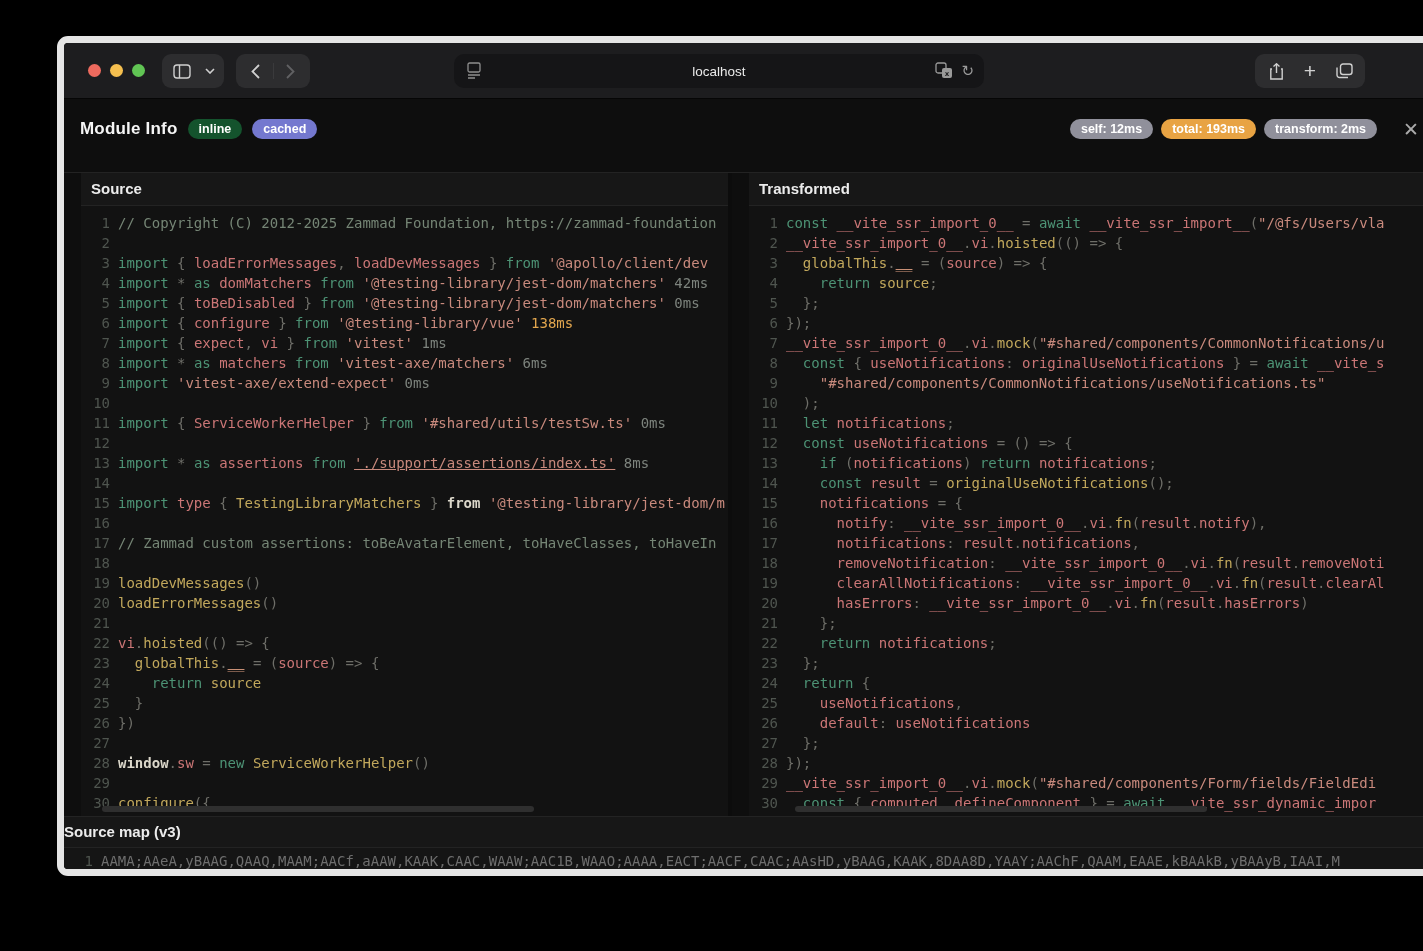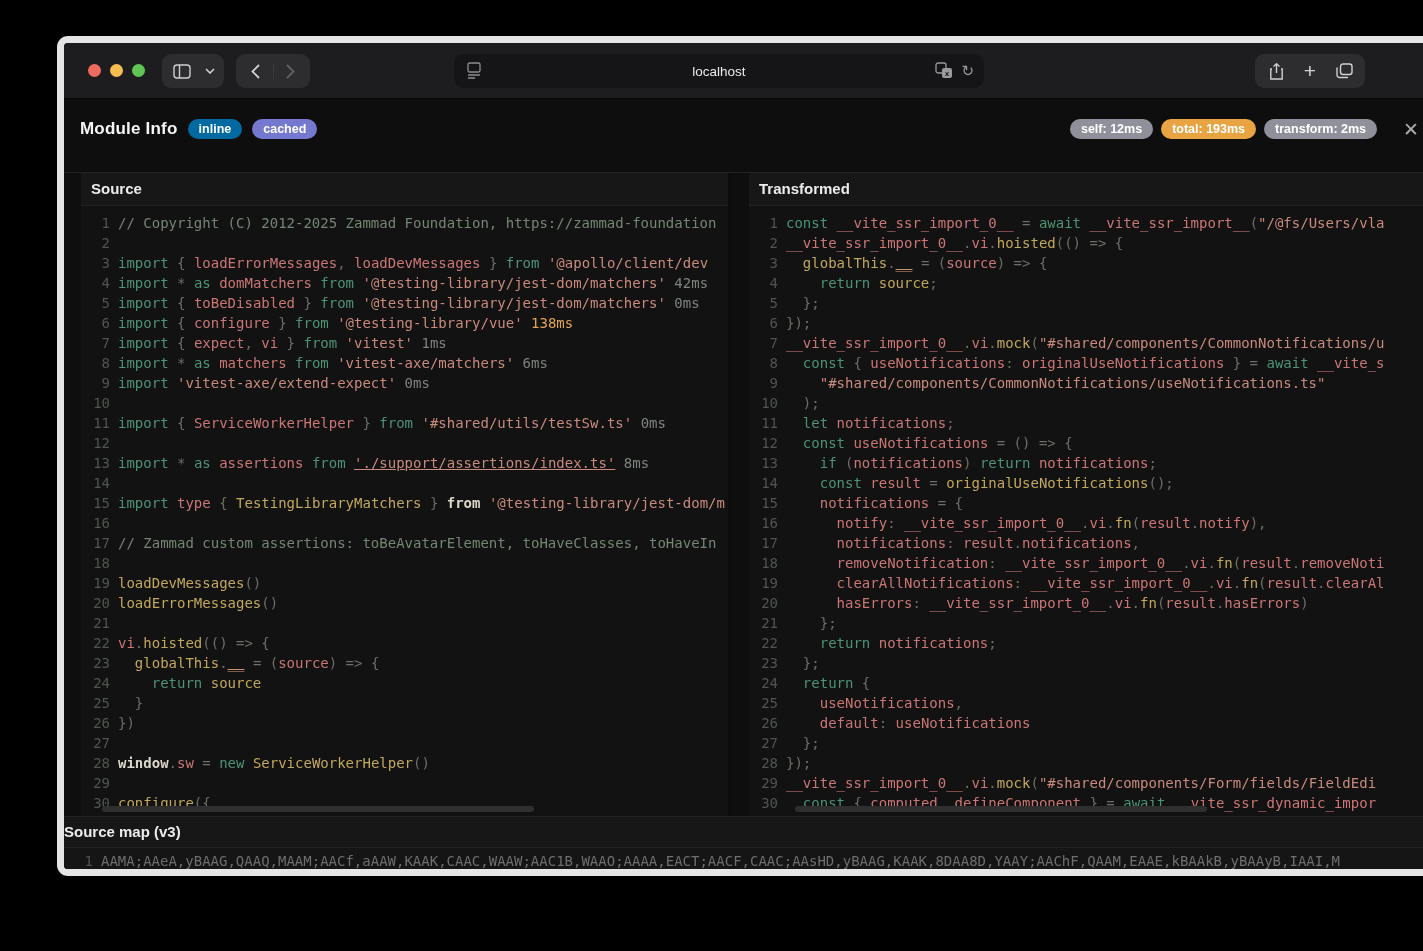--- a/index.html
+++ b/index.html
@@ -138,21 +138,21 @@
           <rect x="4.5" y="1" width="11.5" height="10.5" rx="2.5"></rect>
             <path d="M12 14.5 H3.5 A2.5 2.5 0 0 1 1 12 V4.5"></path>
         </svg>
       </span>
     </div>
   </div>
 
   <div class="modheader">
     <div class="mh-row1">
       <span class="mh-title">Module Info</span>
-      <span class="badge" style="background-color: #0369a1;">inline</span>
+      <span class="badge" style="background-color: #14532d;">inline</span>
       <span class="badge" style="background-color: rgb(116, 120, 207);">cached</span>
       <span class="mh-spacer"></span>
       <span class="badge timing" style="background-color: rgb(144, 144, 155);">self: 12ms</span>
       <span class="badge timing" style="background-color: rgb(232, 163, 67);">total: 193ms</span>
       <span class="badge timing" style="background-color: rgb(144, 144, 155);">transform: 2ms</span>
       <span class="close-x">✕</span>
     </div>
   </div>
 
   <div class="panels">

